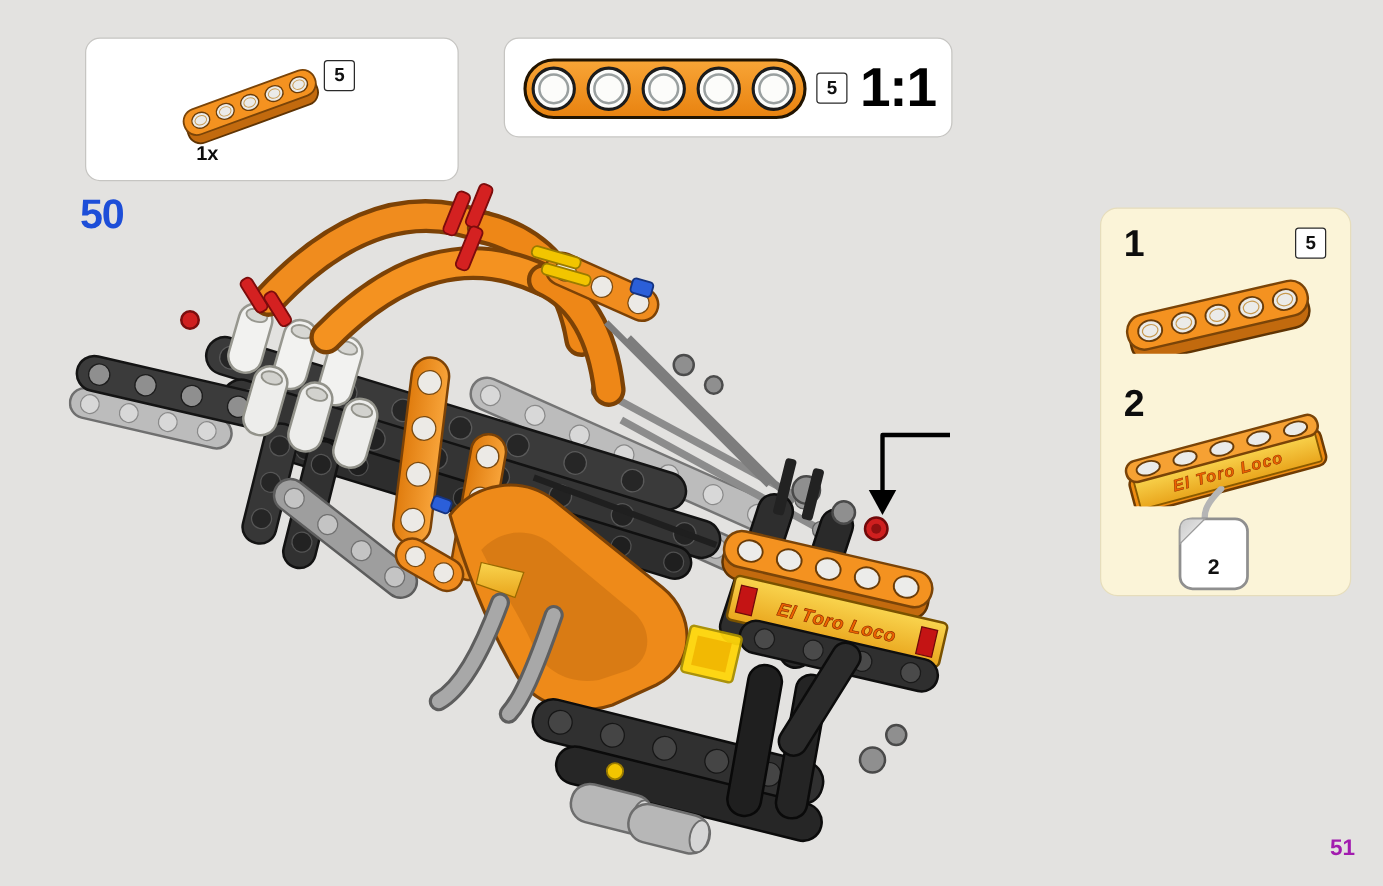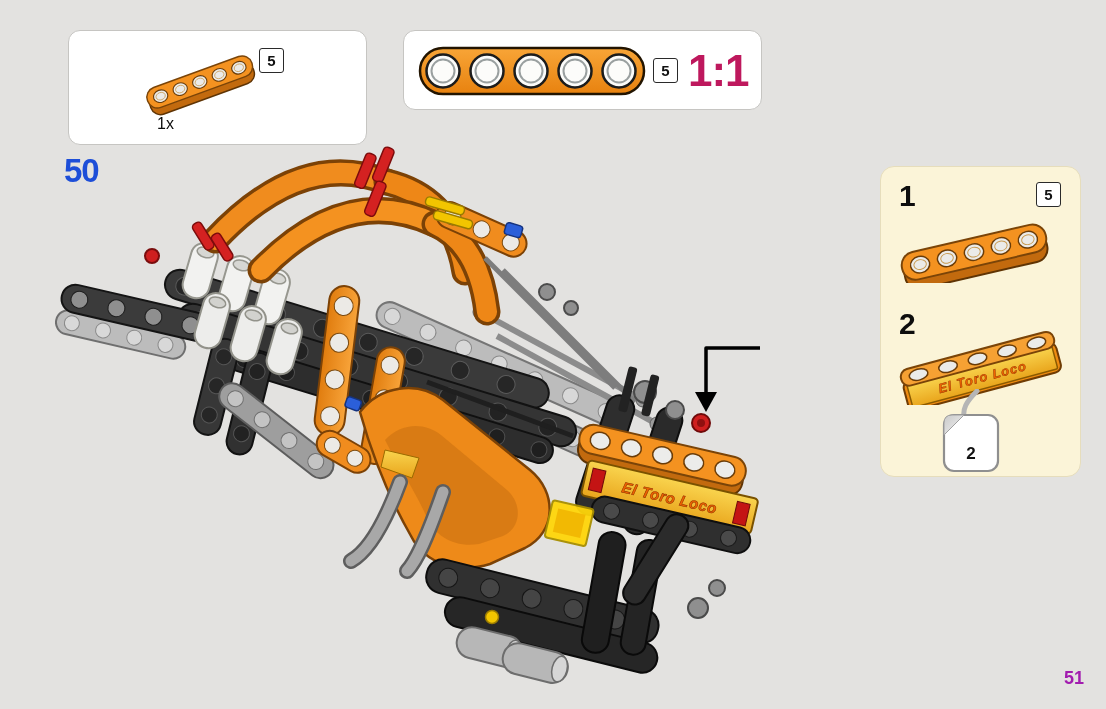--- a/index.html
+++ b/index.html
@@ -19,23 +19,23 @@
   .abs{position:absolute;}
   .badge5{
     position:absolute;width:23px;height:23px;background:#fff;
     border:1.6px solid #2a2a2a;border-radius:3px;
     display:flex;align-items:center;justify-content:center;
     font-size:15px;font-weight:bold;color:#111;
   }
   .step-number{
     position:absolute;font-size:33px;font-weight:800;letter-spacing:-1px;color:#1d4ed8;text-align:right;
   }
-  .qty-label{position:absolute;font-size:16px;font-weight:normal;color:#0d0d0d;}
+  .qty-label{position:absolute;font-size:16px;font-weight:bold;color:#0d0d0d;}
   .scale-label{
-    position:absolute;font-size:44px;font-weight:800;letter-spacing:-1px;color:#be185d;line-height:1;
+    position:absolute;font-size:44px;font-weight:800;letter-spacing:-1px;color:#000000;line-height:1;
   }
   .substep-num{position:absolute;font-size:30px;font-weight:800;color:#0d0d0d;line-height:1;}
   .page-number{position:absolute;right:22px;bottom:20px;font-size:18px;font-weight:bold;color:#a21caf;}
   svg{display:block;}
 </style>
 </head>
 <body>
 
 <svg width="0" height="0" style="position:absolute" aria-hidden="true">
   <defs>

